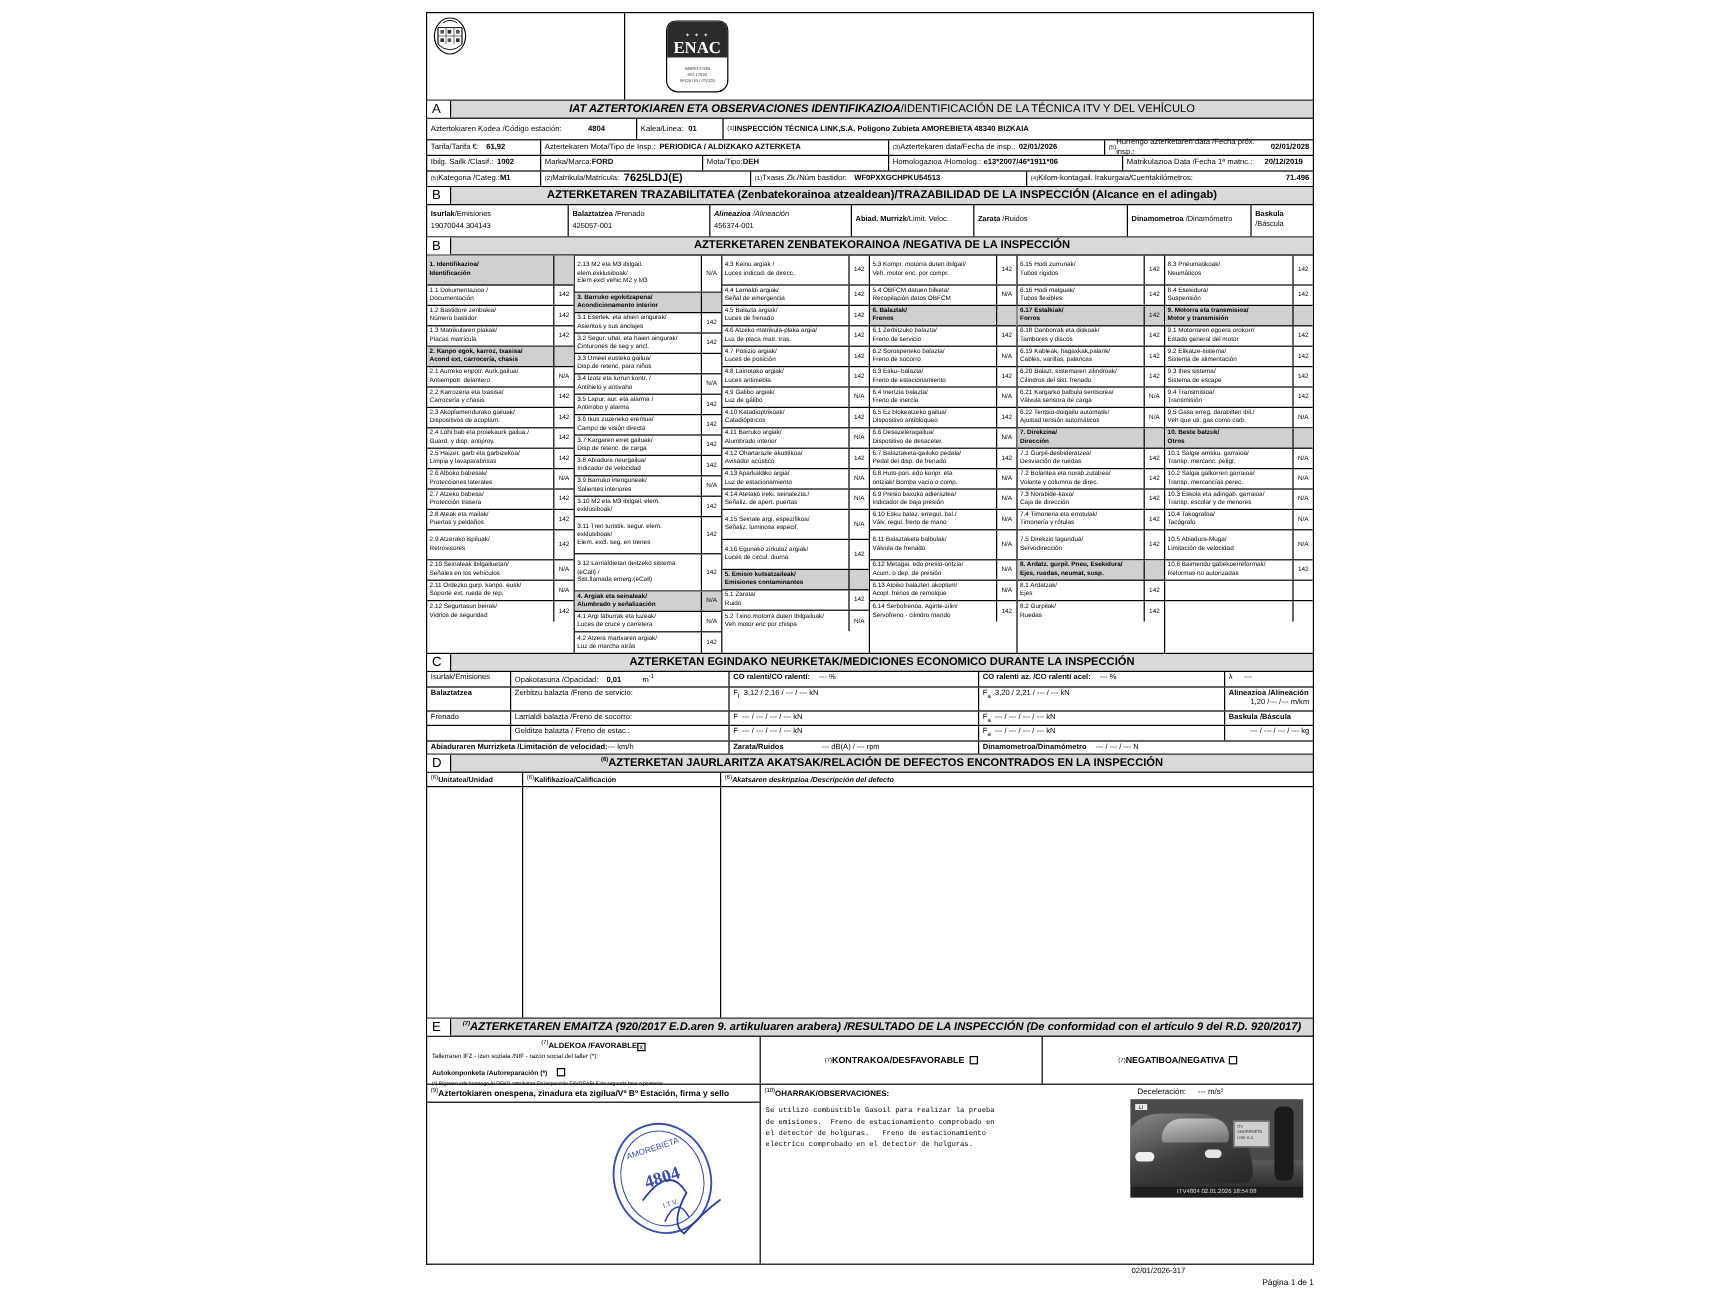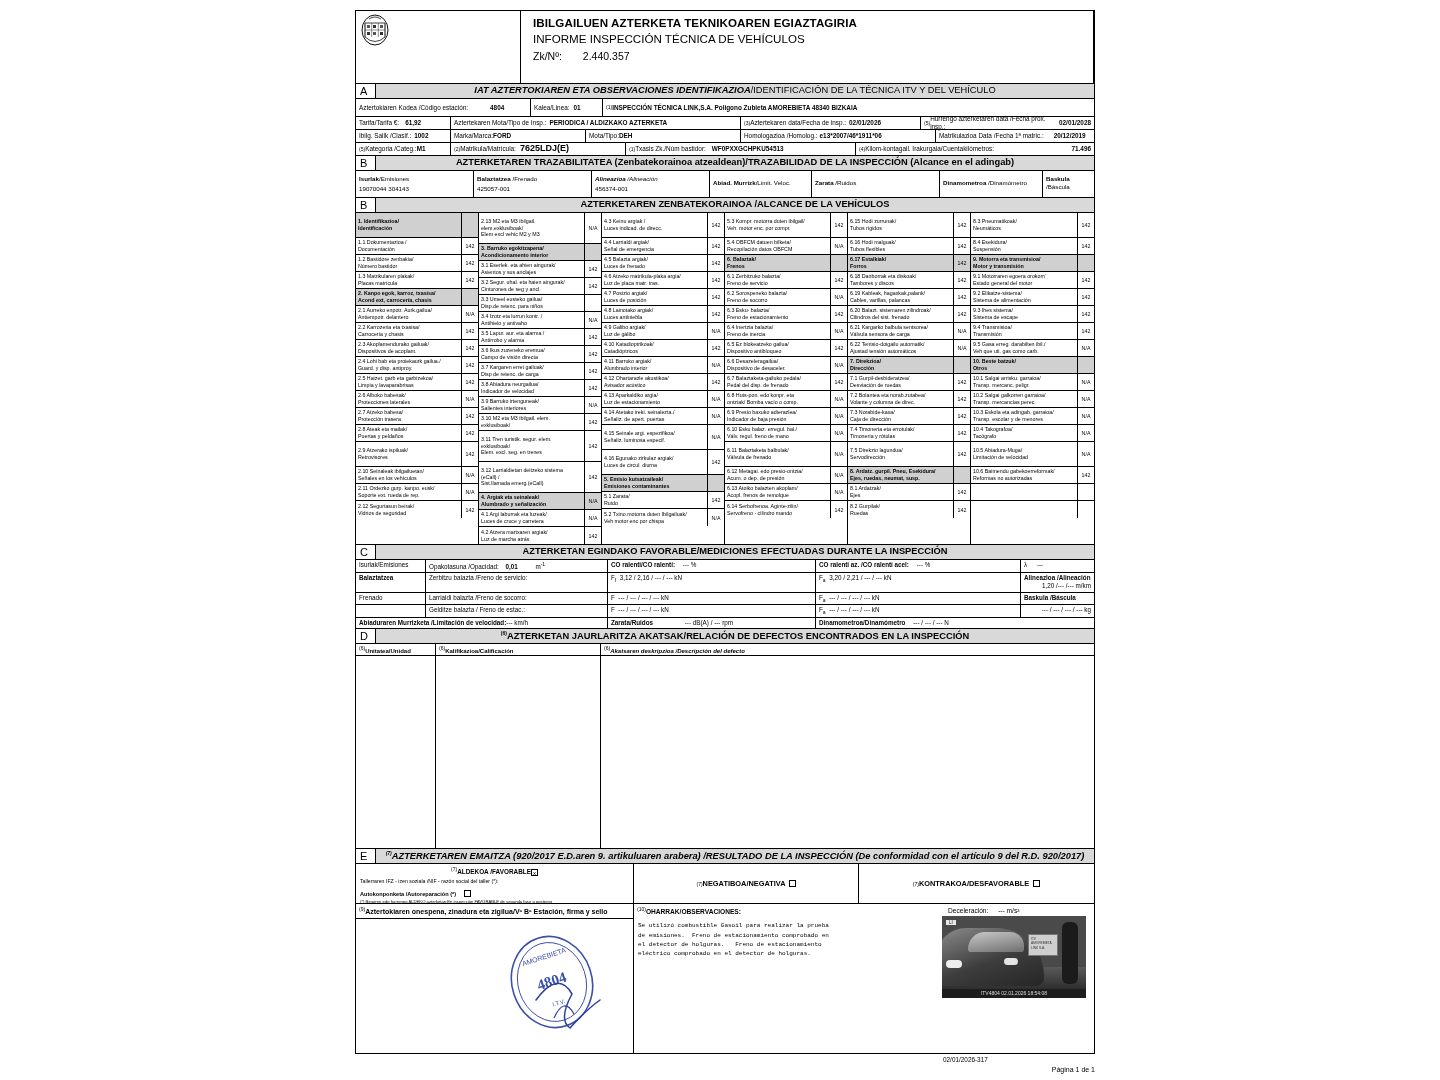--- a/index.html
+++ b/index.html
@@ -147,26 +147,29 @@
           <rect x="7" y="11" width="3" height="3" fill="#555"></rect>
           <rect x="13" y="11" width="3" height="3" fill="#333"></rect>
           <rect x="20" y="11" width="3" height="3" fill="#555"></rect>
           <rect x="7" y="18" width="3" height="3" fill="#333"></rect>
           <rect x="13" y="18" width="3" height="3" fill="#555"></rect>
           <rect x="20" y="18" width="3" height="3" fill="#333"></rect>
           <path d="M9 5 q6 -4 12 0" fill="none" stroke="#111" stroke-width=".8"></path>
         </svg>
       </div>
     </div>
-    <div class="hdr-title">
-      <div class="t1">IBILGAILUEN AZTERKETA TEKNIKOAREN EGIAZTAGIRIA</div>
-      <div class="t2">INFORME INSPECCIÓN TÉCNICA DE VEHÍCULOS</div>
-      <div class="t3">
-        <span>Zk/Nº:</span>
-        <span class="zk">2.440.357</span>
+    <div class="hdr-enac">
+      <div class="enac">
+        <div class="enac-top">
+          <div class="star">✦ ✦ ✦</div>
+          <div class="nm">ENAC</div>
+        </div>
+        <div class="enac-bot" style="white-space:pre-line">INSPECCIÓN
+ISO 17020
+Nº125 / EI / ITV125</div>
       </div>
     </div>
   </div>
 
   <div class="sect">
     <div class="letter">A</div>
     <div class="cap">
       <i>IAT AZTERTOKIAREN ETA OBSERVACIONES IDENTIFIKAZIOA</i><span class="norm">/IDENTIFICACIÓN DE LA TÉCNICA ITV Y DEL VEHÍCULO</span>
     </div>
   </div>
@@ -283,21 +286,21 @@
         <div style="font-size: 6.2px; margin-top: 2px;"></div>
       </div>
       <div class="cell beq" style="width: auto; flex: 1 1 0%;">
         <div style="font-size: 6.2px;"><b>Baskula </b>/Báscula</div>
         <div style="font-size: 6.2px; margin-top: 2px;"></div>
       </div>
     </div>
 
   <div class="sect">
     <div class="letter">B</div>
-    <div class="cap">AZTERKETAREN ZENBATEKORAINOA /ALCANCE DE LA VEHÍCULOS</div>
+    <div class="cap">AZTERKETAREN ZENBATEKORAINOA /NEGATIVA DE LA INSPECCIÓN</div>
   </div>
   <div class="scope" id="scope-grid">
       <div class="scol">
         <div class="sr head tall">
           <div class="tx" style="white-space: pre-line;">1. Identifikazioa/
 Identificación</div>
           <div class="rs"></div>
         </div>
         <div class="sr">
           <div class="tx" style="white-space: pre-line;">1.1 Dokumentazioa /
@@ -813,21 +816,21 @@
         </div>
         <div class="sr">
           <div class="tx" style="white-space: pre-line;"></div>
           <div class="rs"></div>
         </div>
       </div>
     </div>
 
   <div class="sect">
     <div class="letter">C</div>
-    <div class="cap">AZTERKETAN EGINDAKO FAVORABLE/MEDICIONES EFECTUADAS DURANTE LA INSPECCIÓN</div>
+    <div class="cap">AZTERKETAN EGINDAKO NEURKETAK/MEDICIONES ECONOMICO DURANTE LA INSPECCIÓN</div>
   </div>
 
   <div class="crow">
     <div class="c-left">Isurlak/Emisiones</div>
     <div class="c-mid">
       <span>Opakotasuna /Opacidad:</span>
       <b style="margin-left:5px">0,01</b>
       <span style="margin-left:16px">m</span><span class="sup">-1</span>
     </div>
     <div class="c-f">
@@ -910,29 +913,29 @@
       <div style="text-align:center">
         <span class="sup">(7)</span><b>ALDEKOA /FAVORABLE</b><span class="chk">x</span>
       </div>
       <div style="font-size:5.2px;margin-top:2px">Tallerraren IFZ - izen soziala /NIF - razón social del taller (*):</div>
       <div style="font-size:5.6px;margin-top:6px">
         <b>Autokonponketa /Autoreparación (*)</b>
         <span class="chk" style="margin-left:6px"></span>
       </div>
       <div style="font-size:4.2px;margin-top:2px">(*) Bigarren edo hurrengo ALDEKO azterketan:En inspección FAVORABLE de segunda fase o posterior</div>
     </div>
+    <div style="width:235px;display:flex;align-items:center;justify-content:center">
+      <span class="sup">(7)</span>
+        <b style="font-size:7.4px">KONTRAKOA/DESFAVORABLE</b>
+        <span class="chk" style="margin-left:4px"></span>
+    </div>
     <div style="flex:1;display:flex;align-items:center;justify-content:center">
       <span class="sup">(7)</span>
         <b style="font-size:7.4px">NEGATIBOA/NEGATIVA</b>
         <span class="chk" style="margin-left:3px"></span>
-    </div>
-    <div style="width:235px;display:flex;align-items:center;justify-content:center">
-      <span class="sup">(7)</span>
-        <b style="font-size:7.4px">KONTRAKOA/DESFAVORABLE</b>
-        <span class="chk" style="margin-left:4px"></span>
     </div>
   </div>
 
   <div class="e-sign">
     <div style="width:278px;position:relative">
       <div style="font-size:7px;padding:2px 3px;border-bottom:1px solid #000">
         <span class="sup">(9)</span><b>Aztertokiaren onespena, zinadura eta zigilua/Vº Bº Estación, firma y sello</b>
       </div>
       <div class="stamp">
         <svg viewBox="0 0 120 118">

